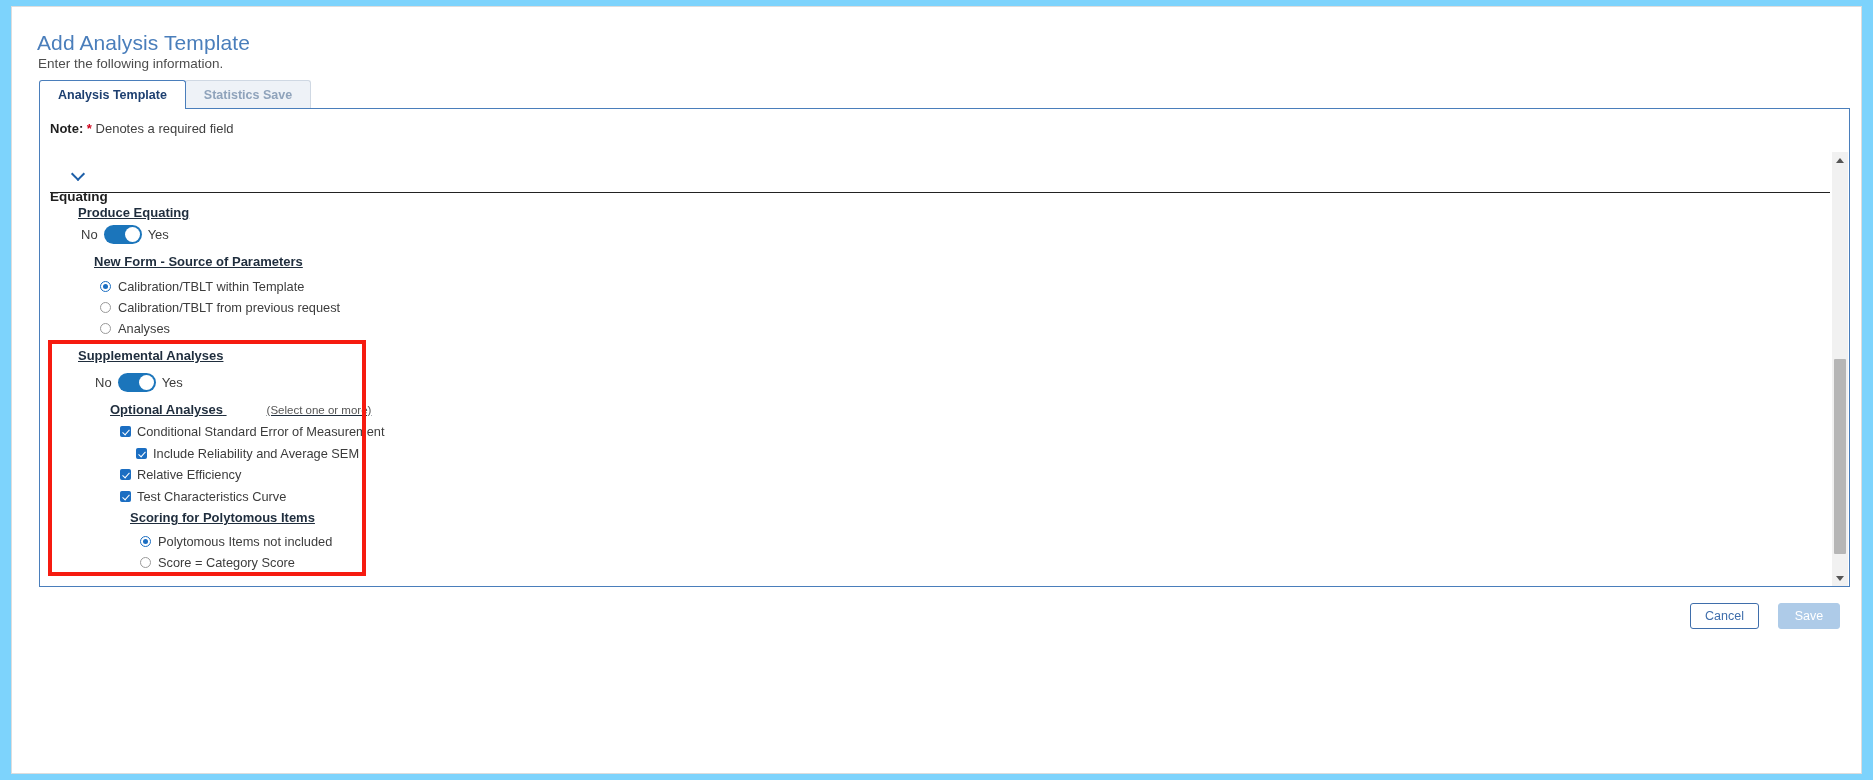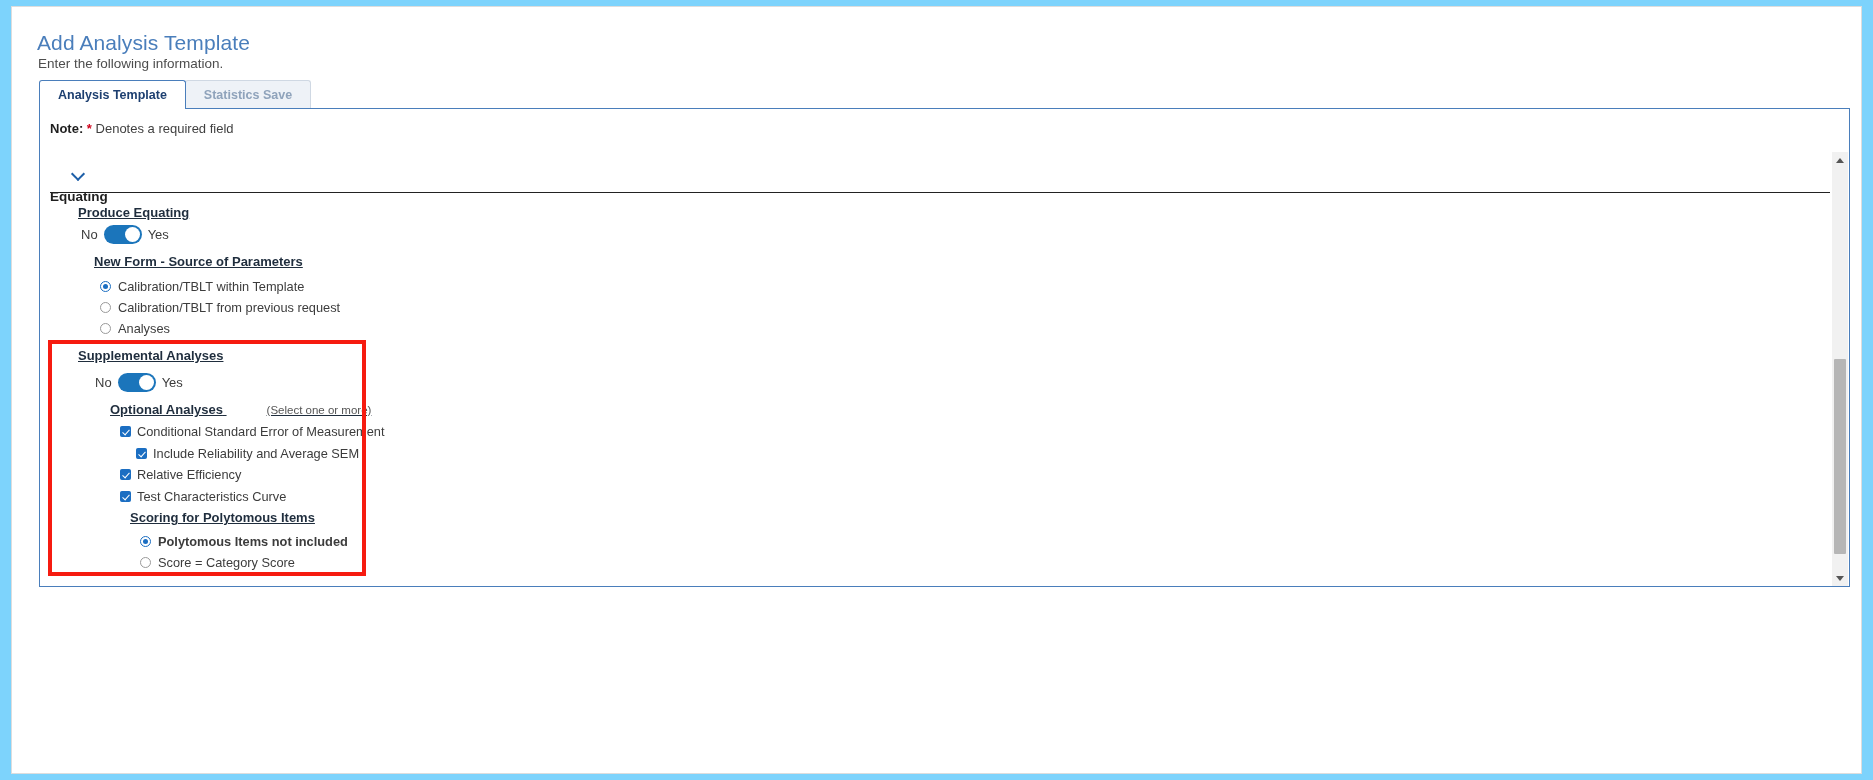--- a/index.html
+++ b/index.html
@@ -375,21 +375,21 @@
           <span class="cbox"></span>
           <span class="check-label">Relative Efficiency</span>
         </div>
         <div class="check-row" style="left:80px; top:380px;">
           <span class="cbox"></span>
           <span class="check-label">Test Characteristics Curve</span>
         </div>
 
         <div class="field-label" style="left:90px; top:401px;">Scoring for Polytomous Items</div>
 
-        <div class="radio-row" style="left:100px; top:425px;font-weight:bold;">
+        <div class="radio-row" style="left:100px; top:425px;">
           <span class="radio checked"></span>
           <span class="radio-label">Polytomous Items not included</span>
         </div>
         <div class="radio-row" style="left:100px; top:446px;">
           <span class="radio"></span>
           <span class="radio-label">Score = Category Score</span>
         </div>
 
         <div class="highlight-box"></div>
 
@@ -399,15 +399,23 @@
             </div>
           <div class="thumb"></div>
           <div class="arrow down">
               <span class="tri down"></span>
             </div>
         </div>
 
       </div>
     </div>
 
+    <div class="footer">
+      <div class="btn btn-cancel">
+        <span>Cancel</span>
+      </div>
+      <div class="btn btn-save">
+        <span>Save</span>
+      </div>
+    </div>
 
   </div>
 </div>
 
 </body></html>

